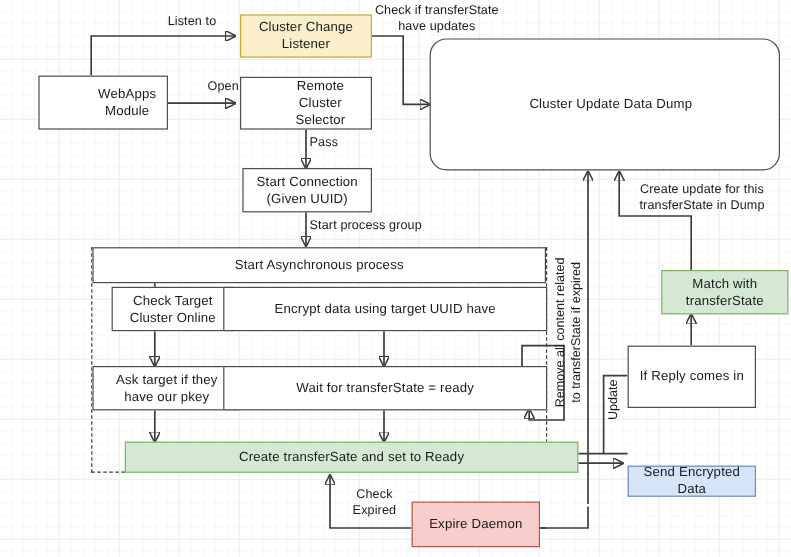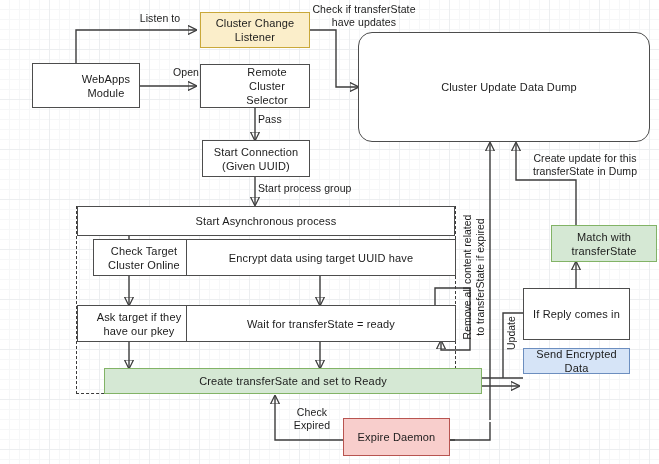--- a/index.html
+++ b/index.html
@@ -170,21 +170,21 @@
 
   <div class="node green" style="left:524px;top:225px;width:106px;height:37px;white-space:pre-line;">
     <span>Match with
 transferState</span>
   </div>
 
   <div class="node" style="left:523px;top:288px;width:107px;height:52px;">
     <span>If Reply comes in</span>
   </div>
 
-  <div class="node blue" style="left:523px;top:348px;width:107px;height:26px;">
+  <div class="node blue" style="left:523px;top:388px;width:107px;height:26px;">
     <span>Send Encrypted Data</span>
   </div>
 
   <div class="node red" style="left:343px;top:418px;width:107px;height:38px;">
     <span>Expire Daemon</span>
   </div>
 
   <div class="lbl" style="left:120px;top:12px;width:80px;">Listen to</div>
 
   <div class="lbl" style="left:162px;top:66px;width:48px;">Open</div>

